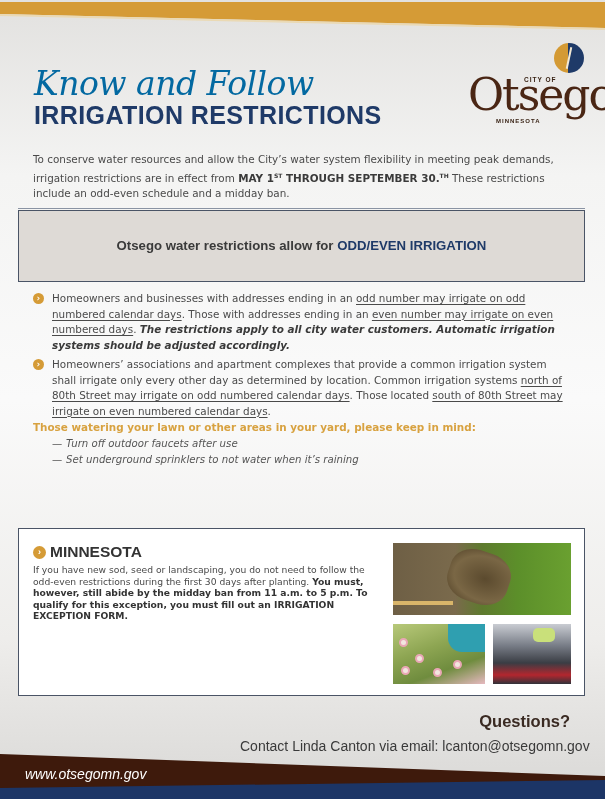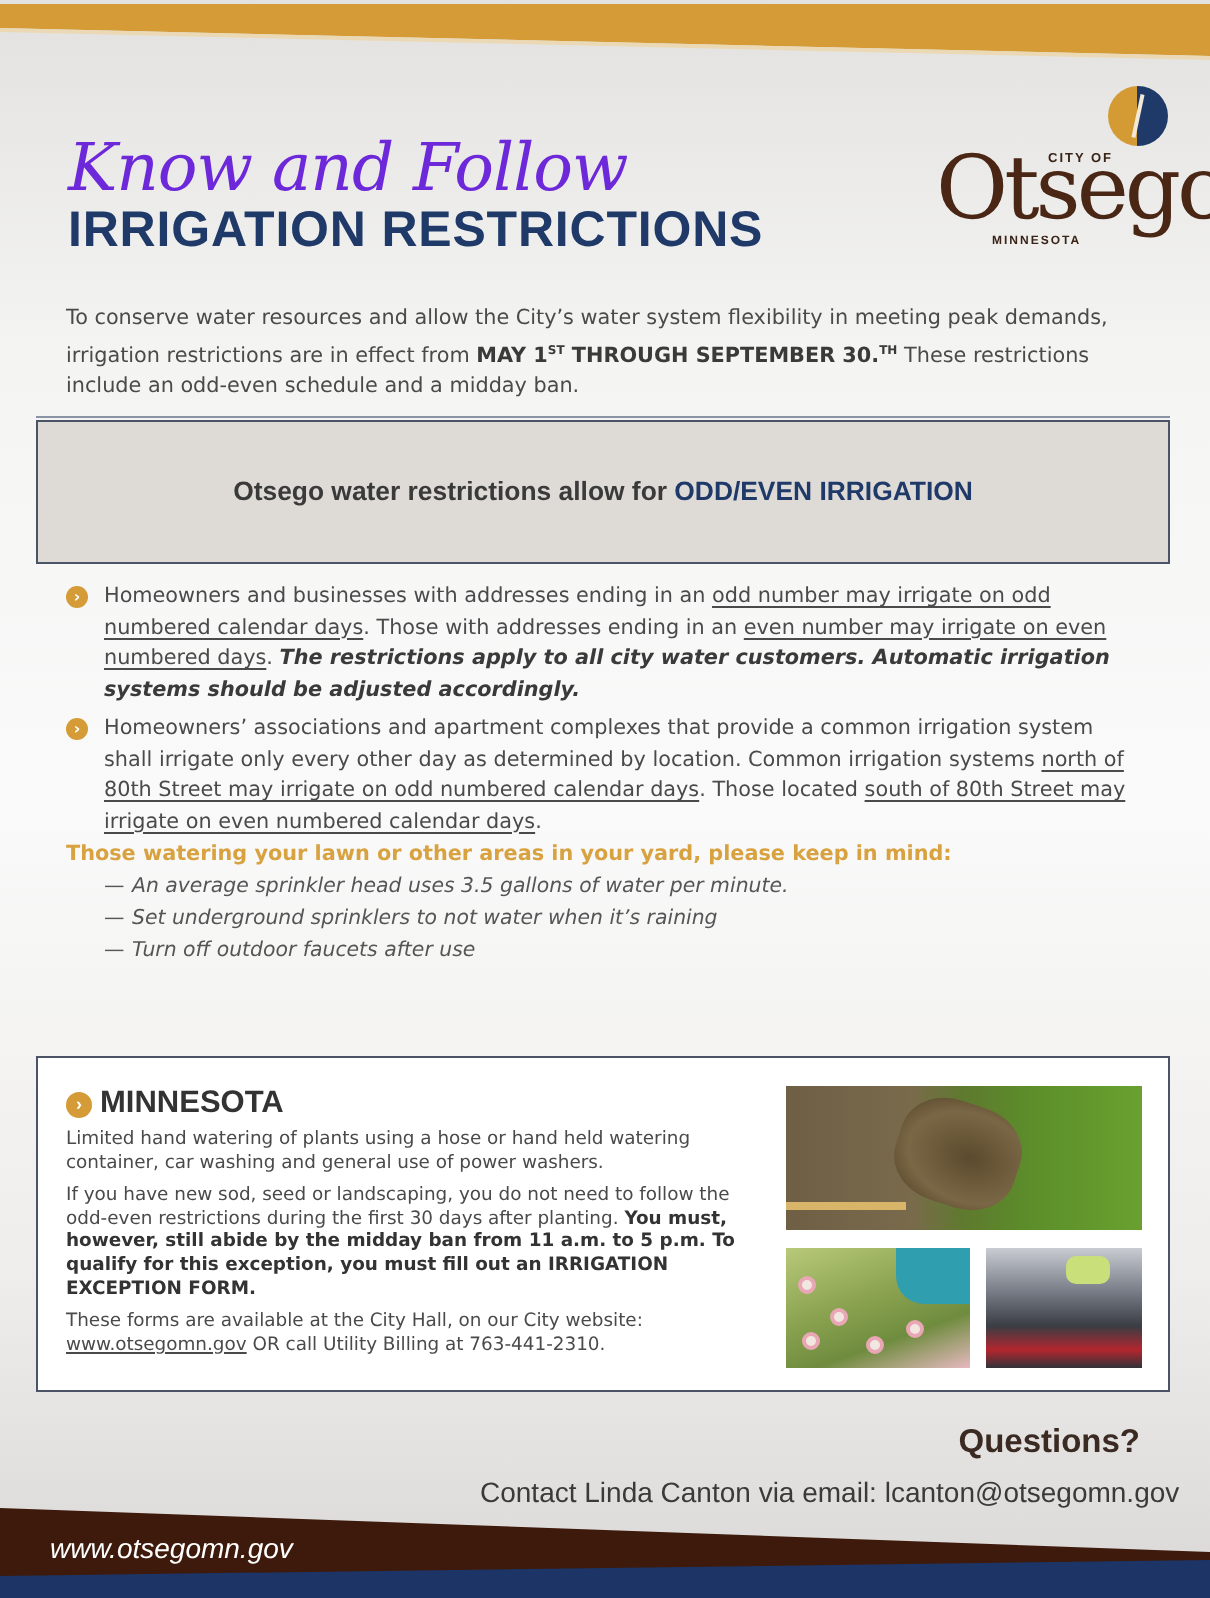--- a/index.html
+++ b/index.html
@@ -9,21 +9,21 @@
     background: linear-gradient(180deg, #e2e1df 0%, #f4f4f3 22%, #fafafa 50%, #eeedeb 80%, #d9d8d6 100%);
     position: relative;
     color: #3a3a3a;
   }
   .top-band {
     position: absolute; left: 0; top: 0; width: 605px; height: 30px;
   }
   .hero-script {
     position: absolute; left: 34px; top: 64px;
     font-family: "DejaVu Serif", serif; font-style: italic;
-    font-size: 33px; color: #6d28d9; letter-spacing: -0.5px;
+    font-size: 33px; color: #0369a1; letter-spacing: -0.5px;
     font-weight: normal;
   }
   .hero-title {
     position: absolute; left: 34px; top: 101px;
     font-family: "Liberation Sans", sans-serif; font-weight: bold;
     font-size: 25px; color: #1f3a68; letter-spacing: 0.4px;
   }
   .logo { position: absolute; left: 466px; top: 40px; width: 124px; height: 90px; }
   .logo .emblem {
     position: absolute; left: 88px; top: 3px; width: 30px; height: 30px; border-radius: 50%;
@@ -157,34 +157,31 @@
     <span>Homeowners and businesses with addresses ending in an </span><u>odd number may irrigate on odd numbered calendar days</u><span>. Those with addresses ending in an </span><u>even number may irrigate on even numbered days</u><span>. </span><span class="em">The restrictions apply to all city water customers. Automatic irrigation systems should be adjusted accordingly.</span>
   </div>
   <div class="bullet">
     <span class="dot">›</span>
     <span>Homeowners’ associations and apartment complexes that provide a common irrigation system shall irrigate only every other day as determined by location. Common irrigation systems </span><u>north of 80th Street may irrigate on odd numbered calendar days</u><span>. Those located </span><u>south of 80th Street may irrigate on even numbered calendar days</u><span>.</span>
   </div>
 </div>
 
 <div class="tips-head">Those watering your lawn or other areas in your yard, please keep in mind:</div>
 <ul class="tips">
-  <li>An average sprinkler head uses 3.5 gallons of water per minute.</li>
+  <li>Turn off outdoor faucets after use</li>
   <li>Set underground sprinklers to not water when it’s raining</li>
-  <li>Turn off outdoor faucets after use</li>
 </ul>
 
 <div class="exc-box">
   <div class="exc-head">
     <span class="dot">›</span>
     <span>MINNESOTA</span>
   </div>
   <div class="exc-text">
-    <p>Limited hand watering of plants using a hose or hand held watering container, car washing and general use of power washers.</p>
     <p><span>If you have new sod, seed or landscaping, you do not need to follow the odd-even restrictions during the first 30 days after planting. </span><b>You must, however, still abide by the midday ban from 11 a.m. to 5 p.m. To qualify for this exception, you must fill out an IRRIGATION EXCEPTION FORM.</b></p>
-    <p><span>These forms are available at the City Hall, on our City website: </span><u>www.otsegomn.gov</u><span> OR call Utility Billing at 763-441-2310.</span></p>
   </div>
   <div class="photo photo-sod">
     <div class="roll"></div>
     <div class="rake"></div>
   </div>
   <div class="photo photo-flowers">
     <div class="can"></div>
     <div class="f" style="left:6px;top:14px"></div>
     <div class="f" style="left:22px;top:30px"></div>
     <div class="f" style="left:8px;top:42px"></div>

